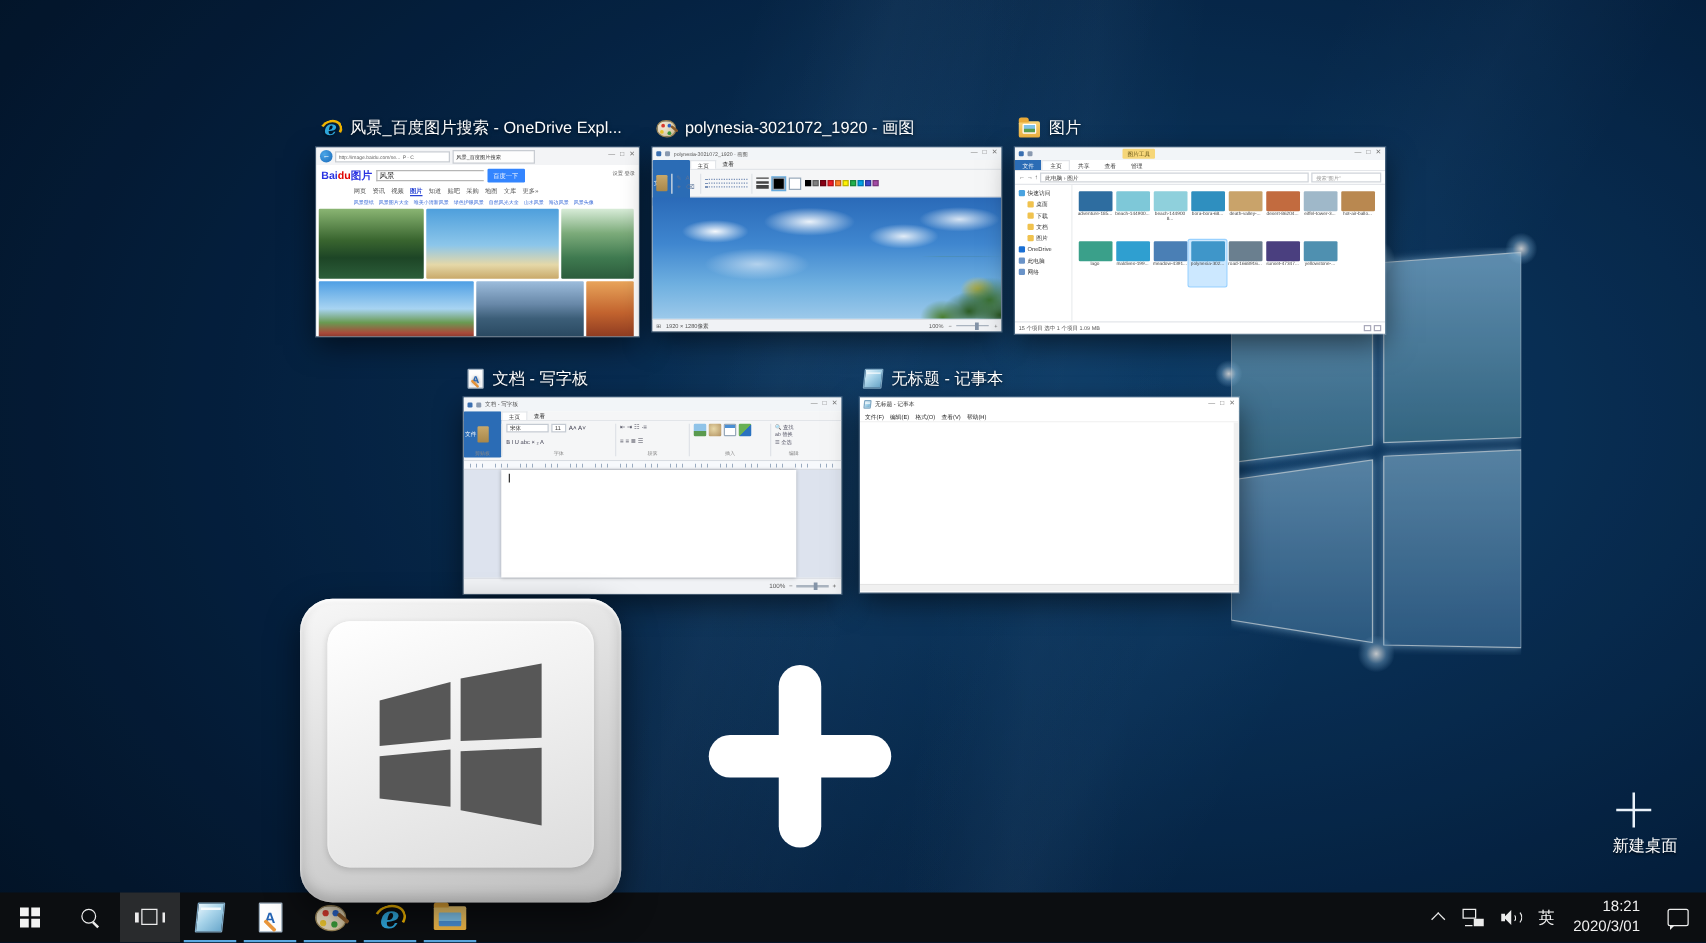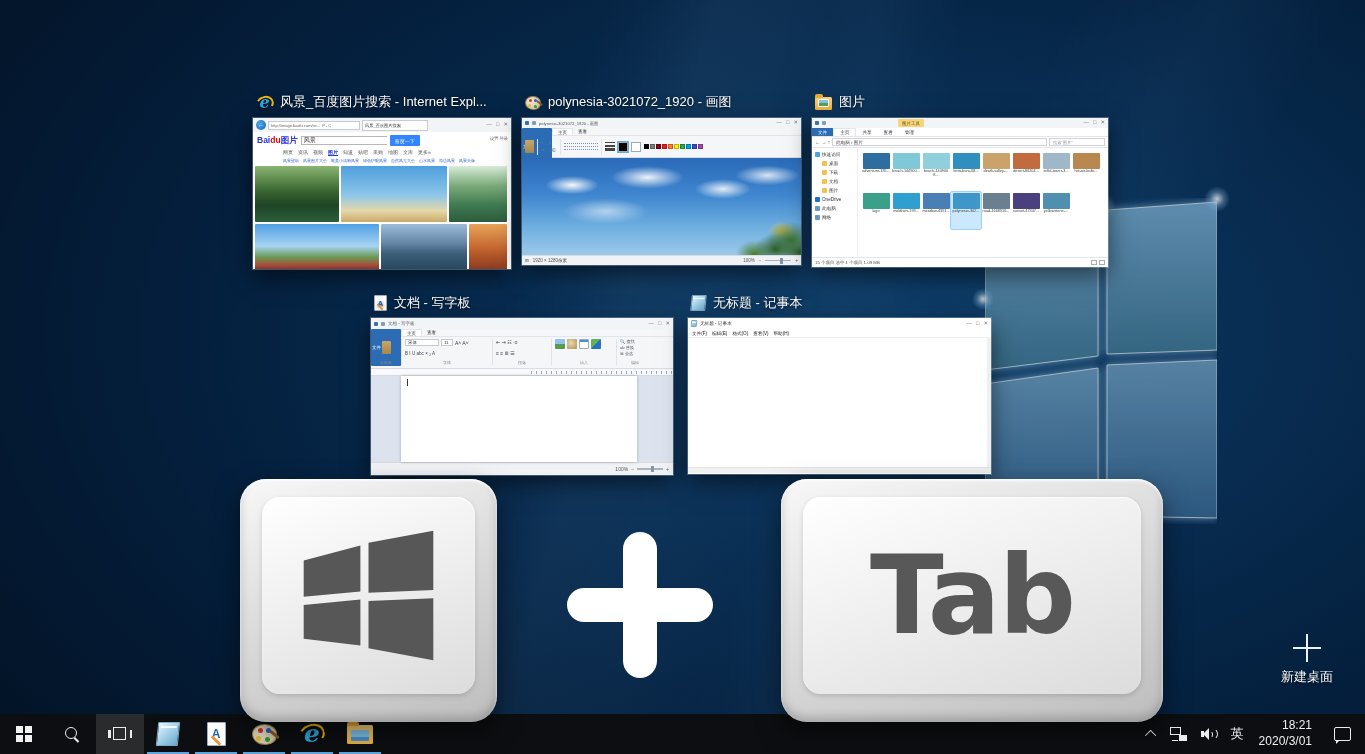--- a/index.html
+++ b/index.html
@@ -183,21 +183,21 @@
   .key-face { position:absolute; left:22px; right:22px; top:18px; bottom:28px; border-radius:18px;
     background:linear-gradient(160deg,#ffffff 0%, #ececec 55%, #dcdcdc 100%);
     box-shadow:inset 0 1px 2px rgba(255,255,255,.9), 0 2px 5px rgba(0,0,0,.15);
     display:flex; align-items:center; justify-content:center; }
   .tab-text { font-size:108px; font-weight:bold; color:#585858; letter-spacing:-2px; font-family:"DejaVu Sans",sans-serif; }
   .big-plus { position:absolute; z-index:40; }
   .big-plus .ph { position:absolute; left:0; top:56px; width:146px; height:34px; background:#fff; border-radius:17px; }
   .big-plus .pv { position:absolute; left:56px; top:0; width:34px; height:146px; background:#fff; border-radius:17px; }
 
   
-  .new-desktop { position:absolute; z-index:10; left:1272px; top:634px; width:70px; text-align:center; cursor:pointer; color:#fff; }
+  .new-desktop { position:absolute; z-index:10; left:1272px; top:634px; width:70px; text-align:right; cursor:pointer; color:#fff; }
   .nd-plus { position:relative; width:28px; height:28px; margin:0 auto 6px; }
   .nd-plus::before { content:""; position:absolute; left:0; top:13px; width:28px; height:2px; background:#eaf2fa; }
   .nd-plus::after { content:""; position:absolute; left:13px; top:0; width:2px; height:28px; background:#eaf2fa; }
   .nd-label { font-size:13px; text-shadow:0 1px 2px rgba(0,0,0,.6); }
 
   
   .taskbar { position:absolute; z-index:30; left:0; top:714px; width:1365px; height:40px; background:#0c0e11; display:flex; align-items:stretch; }
   .tb-btn { width:48px; display:flex; align-items:center; justify-content:center; position:relative; cursor:pointer; flex:none; }
   .tb-btn.active { background:rgba(255,255,255,.12); }
   .underline { position:absolute; left:3px; right:3px; bottom:0; height:2px; background:#5ba8e0; }
@@ -258,21 +258,21 @@
     <div class="glow-dot gd1"></div>
       <div class="glow-dot gd2"></div>
     <div class="glow-dot gd3"></div>
       <div class="glow-dot gd4"></div>
   </div>
   <div class="tv-dim"></div>
 
   <div class="thumb-group" style="left:253px; top:90px; width:258px; height:180px;">
     <div class="thumb-title" style="left:3px; top:2px;">
       <span class="appico ico-ie sz17">e</span>
-      <span class="t-label">风景_百度图片搜索 - Internet Expl...</span>
+      <span class="t-label">风景_百度图片搜索 - OneDrive Expl...</span>
     </div>
     <div class="mw" style="left:0; top:28px; width:258px; height:151px;">
       <div class="ie-chrome">
         <span class="ie-back">←</span>
         <span class="ie-url">
           <span>http://image.baidu.com/se...</span>
             <span>Ρ - C</span>
         </span>
         <span class="ie-tab">
             <span>风景_百度图片搜索</span>
@@ -668,25 +668,20 @@
           <polygon points="2,57 44,53 44,87 2,82"></polygon>
           <polygon points="50,54 98,52 98,98 50,89"></polygon>
         </g>
       </svg>
     </div>
   </div>
   <div class="big-plus" style="left:567px; top:532px; width:146px; height:146px;">
     <span class="ph"></span>
       <span class="pv"></span>
   </div>
-  <div class="key" style="left:781px; top:479px; width:382px; height:243px;">
-    <div class="key-face">
-        <span class="tab-text">Tab</span>
-      </div>
-  </div>
 
   <div class="new-desktop">
     <div class="nd-plus"></div>
     <div class="nd-label">新建桌面</div>
   </div>
 
   <div class="taskbar">
     <div class="tb-btn">
       <span class="start-flag">
           <span></span>

